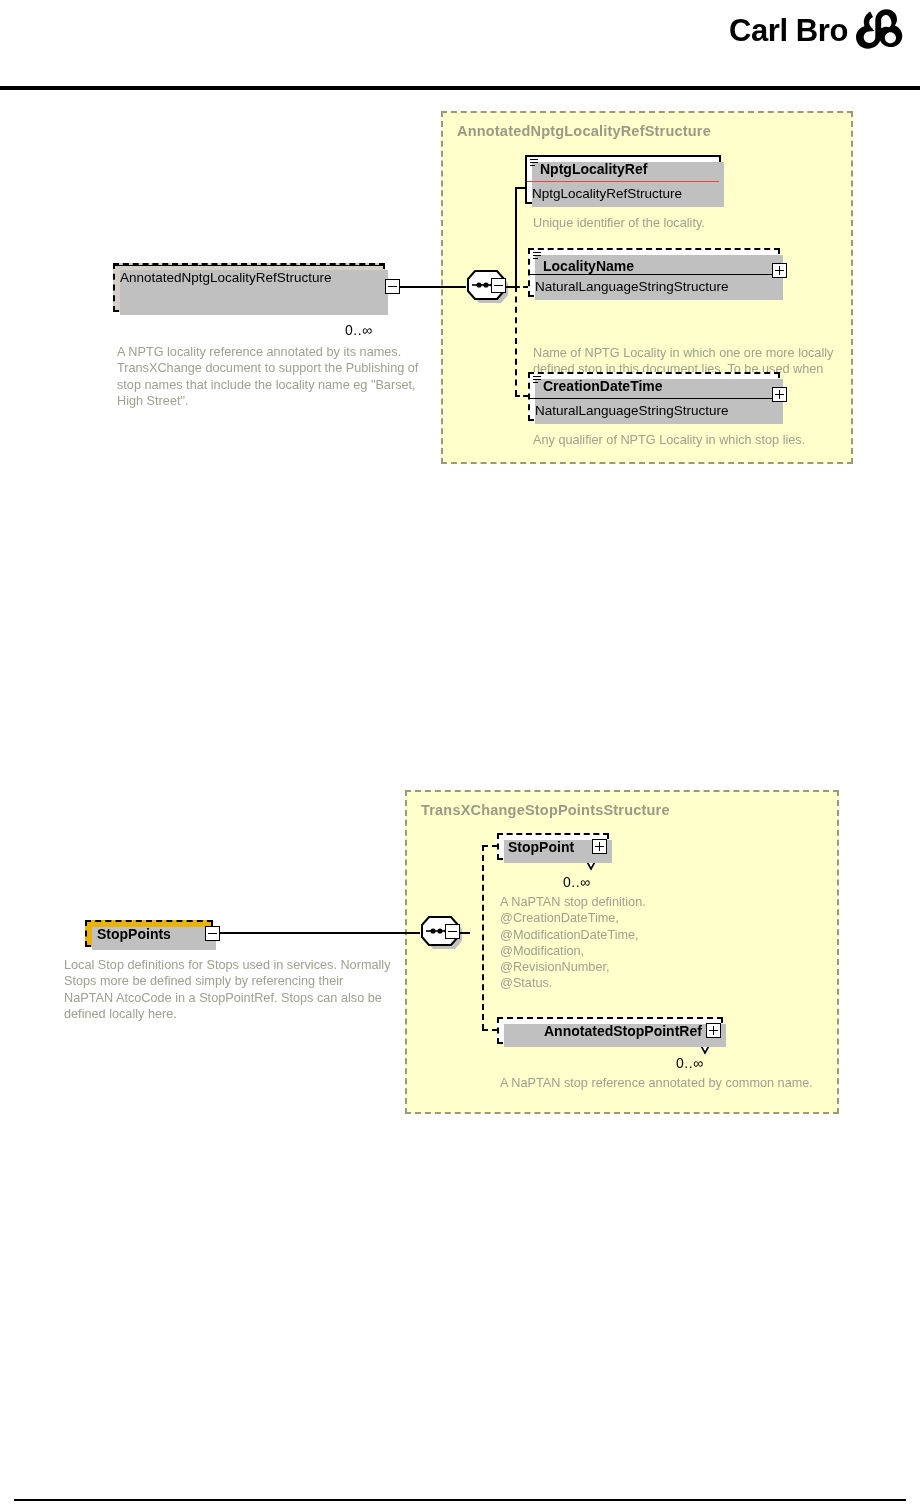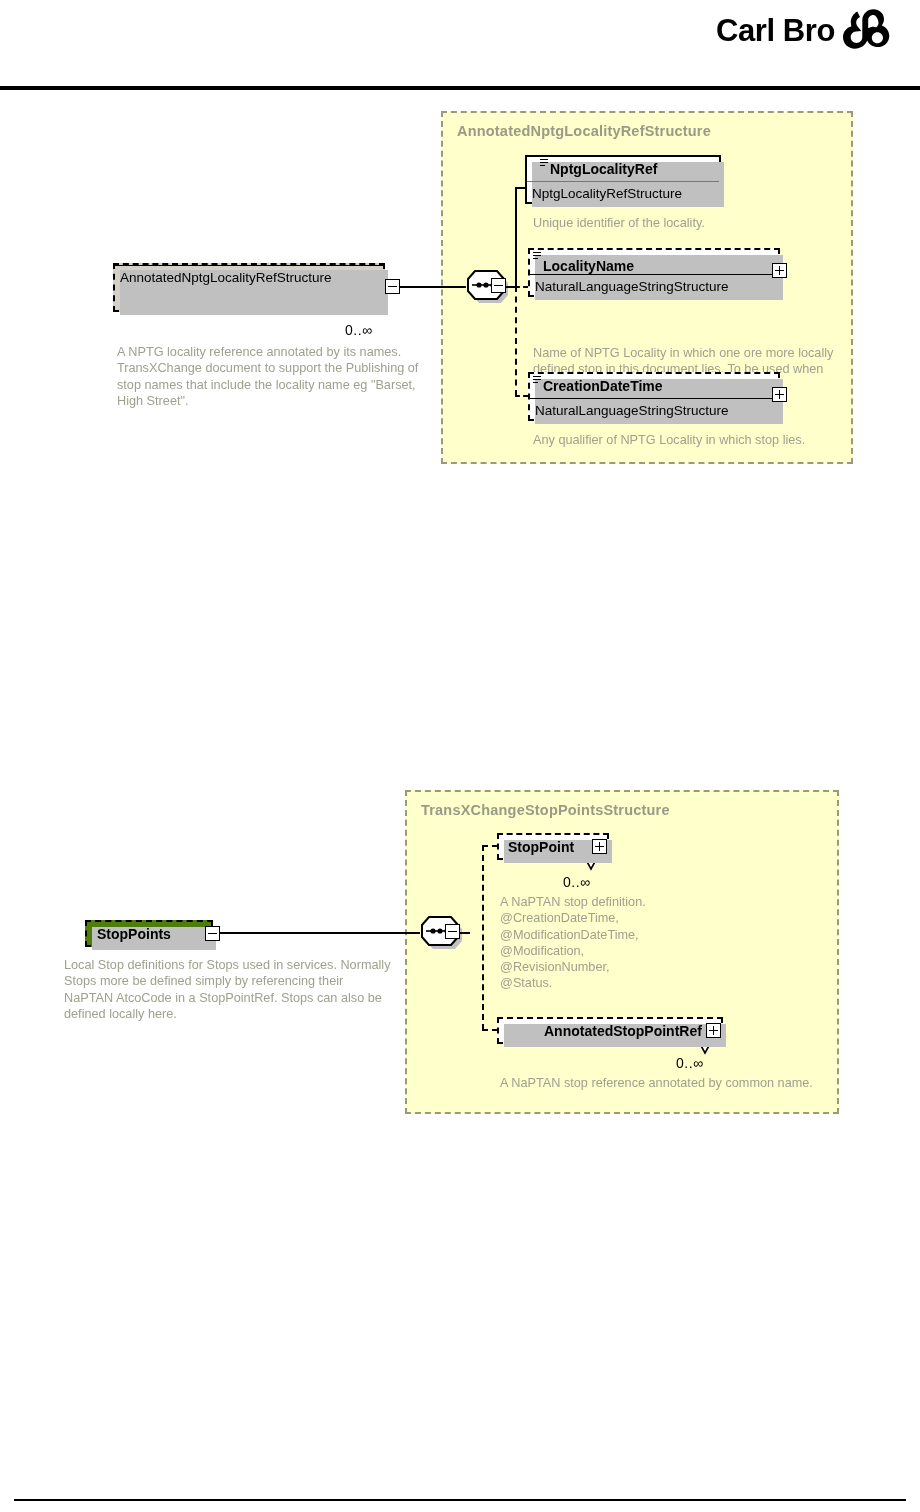--- a/index.html
+++ b/index.html
@@ -12,21 +12,21 @@
     height: 1512px;
     position: relative;
     font-family: "Liberation Sans", sans-serif;
     overflow: hidden;
   }
 
   
   .logo-block {
     position: absolute;
     top: 8px;
-    right: 29px;
+    right: 16px;
     display: flex;
     align-items: center;
     gap: 8px;
   }
   .logo-text {
     font-family: "Liberation Sans", sans-serif;
     font-size: 31px;
     font-weight: bold;
     color: #000000;
     letter-spacing: -0.4px;
@@ -107,21 +107,21 @@
     padding-left: 5px;
   }
   .solid-node { border: 2px solid #000000; }
   .solid-node .node-type { border-top: 1px solid #ef4444; }
   .dashed-node { border: 2px dashed #000000; }
   .dashed-node .node-type { border-top: 1px solid #000000; }
 
   .node.root-gray { background: #d4d0c8; }
   .node.root-gray .node-name,
   .node.root-gray .node-type { background: transparent; }
-  .node.blue { background: #4d7c0f; }
+  .node.blue { background: #eab308; }
 
   
   .seq-glyph {
     position: absolute;
     left: 3px;
     top: 2px;
     width: 8px;
     height: 7px;
     display: block;
   }
@@ -269,21 +269,21 @@
   <div class="line" style="left:506px; top:286px; width:10px; height:2px;"></div>
 
   <div class="line" style="left:515px; top:187px; width:2px; height:100px;"></div>
   <div class="line" style="left:515px; top:187px; width:12px; height:2px;"></div>
 
   <div class="vline-dashed" style="left:515px; top:286px; height:110px;"></div>
   <div class="hline-dashed" style="left:515px; top:286px; width:13px;"></div>
   <div class="hline-dashed" style="left:515px; top:395px; width:13px;"></div>
 
   <div class="node solid-node shadowed" style="left:525px; top:155px; width:196px; height:49px; z-index:4;">
-    <div class="node-name" style="height:24px;margin-left:10px;">
+    <div class="node-name" style="height:24px;">
       <span class="seq-glyph">
         <i></i>
           <i></i>
           <i></i>
       </span>
       <span>NptgLocalityRef</span>
     </div>
     <div class="node-type" style="height:23px;">NptgLocalityRefStructure</div>
   </div>
   <div class="annotation" style="left:533px; top:215px; width:300px;">Unique identifier of the locality.</div>

